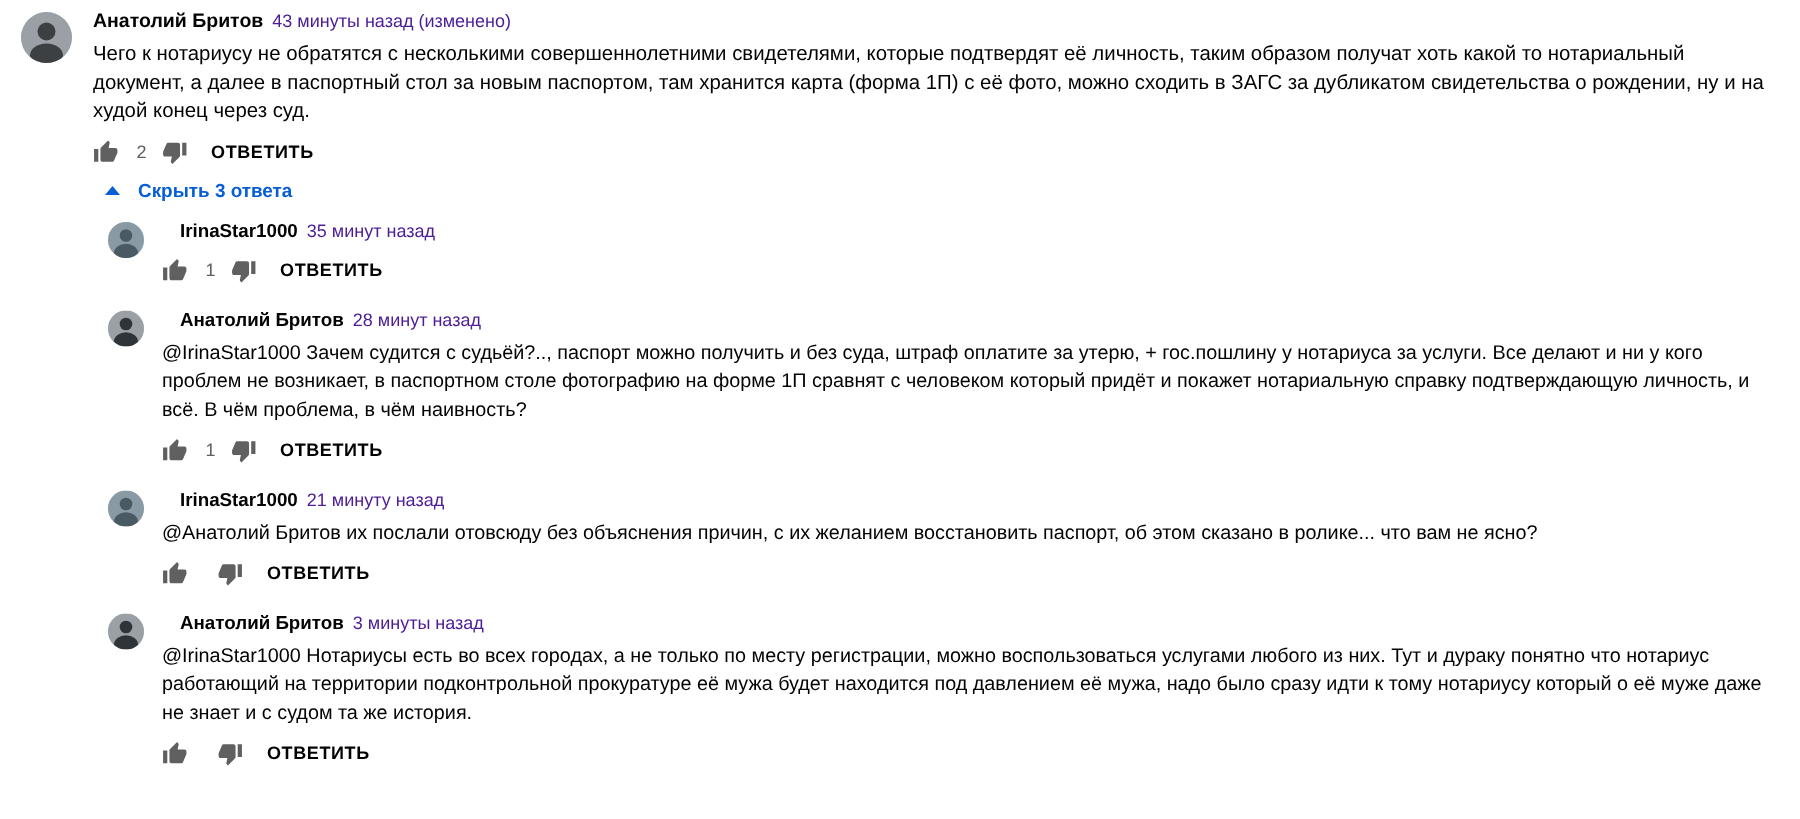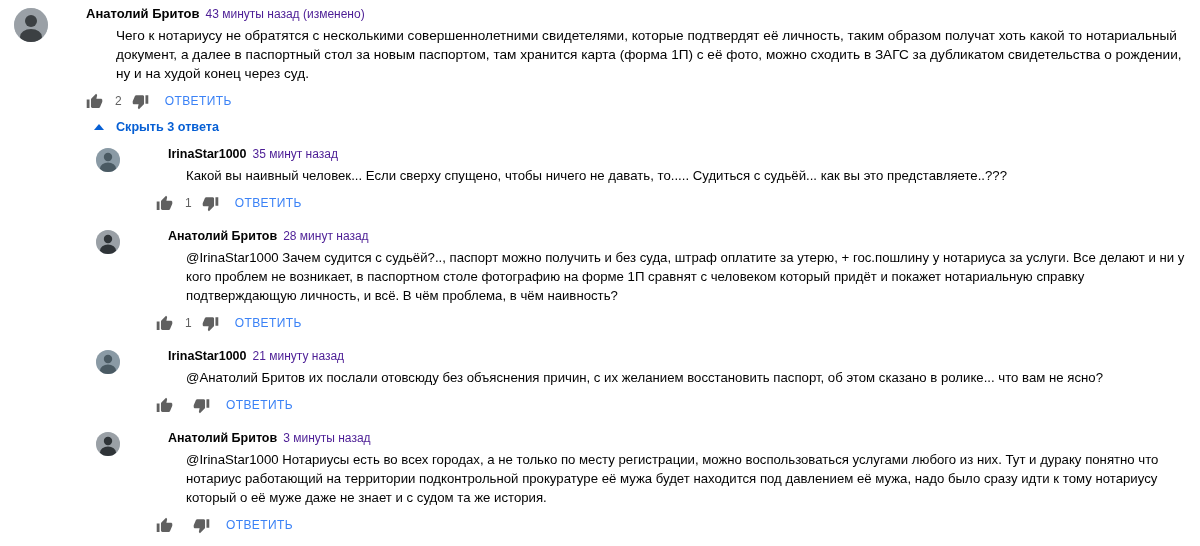--- a/index.html
+++ b/index.html
@@ -18,21 +18,20 @@
 
   .comments-root {
     padding: 6px 14px 0 14px;
     box-sizing: border-box;
     width: 1200px;
   }
 
   .comment {
     display: flex;
     align-items: flex-start;
-    gap: 24px;
   }
 
   .comment + .comment { margin-top: 6px; }
 
   .avatar {
     border-radius: 50%;
     background: #cfd8dc;
     flex: 0 0 auto;
     overflow: hidden;
     position: relative;
@@ -63,21 +62,20 @@
     color: #4c1d95;
     white-space: nowrap;
   }
 
   .text {
     font-size: 13.6px;
     line-height: 19px;
     color: #030303;
     margin-top: 4px;
     word-wrap: break-word;
-    margin-left: 30px;
   }
   .text.sm { font-size: 13.2px; line-height: 19px; }
 
   .mention { color: #000000; }
 
   .actions {
     display: flex;
     align-items: center;
     margin-top: 7px;
     height: 22px;
@@ -97,22 +95,22 @@
   .icon-thumb svg { width: 17px; height: 17px; display: block; fill: #606060; }
   .count {
     font-size: 12px;
     color: #606060;
     margin: 0 10px 0 6px;
     min-width: 4px;
   }
   .count.empty { margin-right: 4px; }
   .reply-btn {
     font-size: 12px;
-    font-weight: normal;
-    color: #3b82f6;
+    font-weight: bold;
+    color: #000000;
     letter-spacing: 0.4px;
     text-transform: uppercase;
     margin-left: 10px;
     cursor: pointer;
   }
 
   .toggle-replies {
     display: flex;
     align-items: center;
     margin-top: 4px;
@@ -193,21 +191,20 @@
               <rect width="24" height="24" fill="#8a9aa5"></rect>
               <circle cx="12" cy="9" r="4.2" fill="#4a5a63"></circle>
               <ellipse cx="12" cy="20.5" rx="8" ry="6" fill="#4a5a63"></ellipse>
             </svg>
           </div>
           <div class="body">
             <div class="meta-line">
               <span class="author sm">IrinaStar1000</span>
               <span class="timestamp">35 минут назад</span>
             </div>
-            <div class="text sm"><span>Какой вы наивный человек... Если сверху спущено, чтобы ничего не давать, то..... Судиться с судьёй... как вы это представляете..???</span></div>
             <div class="actions">
               <span class="action-btn">
                 <span class="icon-thumb">
                   <svg viewBox="0 0 24 24">
                       <path d="M1 21h4V9H1v12zm22-11c0-1.1-.9-2-2-2h-6.31l.95-4.57.03-.32c0-.41-.17-.79-.44-1.06L14.17 1 7.59 7.59C7.22 7.95 7 8.45 7 9v10c0 1.1.9 2 2 2h9c.83 0 1.54-.5 1.84-1.22l3.02-7.05c.09-.23.14-.47.14-.73v-2z"></path>
                     </svg>
                 </span>
               </span>
               <span class="count">1</span>
               <span class="action-btn">

